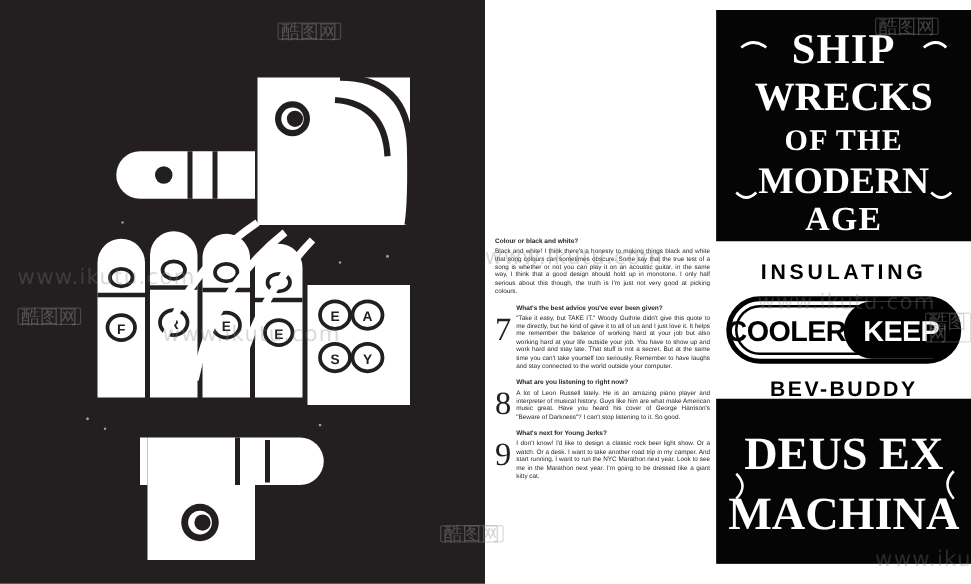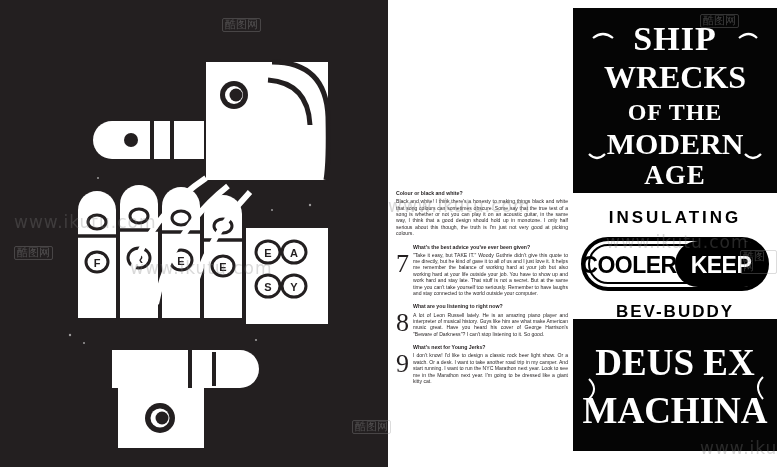--- a/index.html
+++ b/index.html
@@ -114,21 +114,21 @@
     letter-spacing: 1px;
     white-space: nowrap;
     font-family: "DejaVu Sans", sans-serif;
   }
   .wm-box {
     position: absolute;
     pointer-events: none;
     border: 1px solid rgba(150,150,150,0.33);
     border-radius: 2px;
     color: rgba(150,150,150,0.40);
-    font-size: 11px;
+    font-size: 15px;
     padding: 1px 2px;
     line-height: 10px;
     font-family: "DejaVu Sans", sans-serif;
   }
 </style>
 </head>
 <body>
 
 <div class="page">
 

